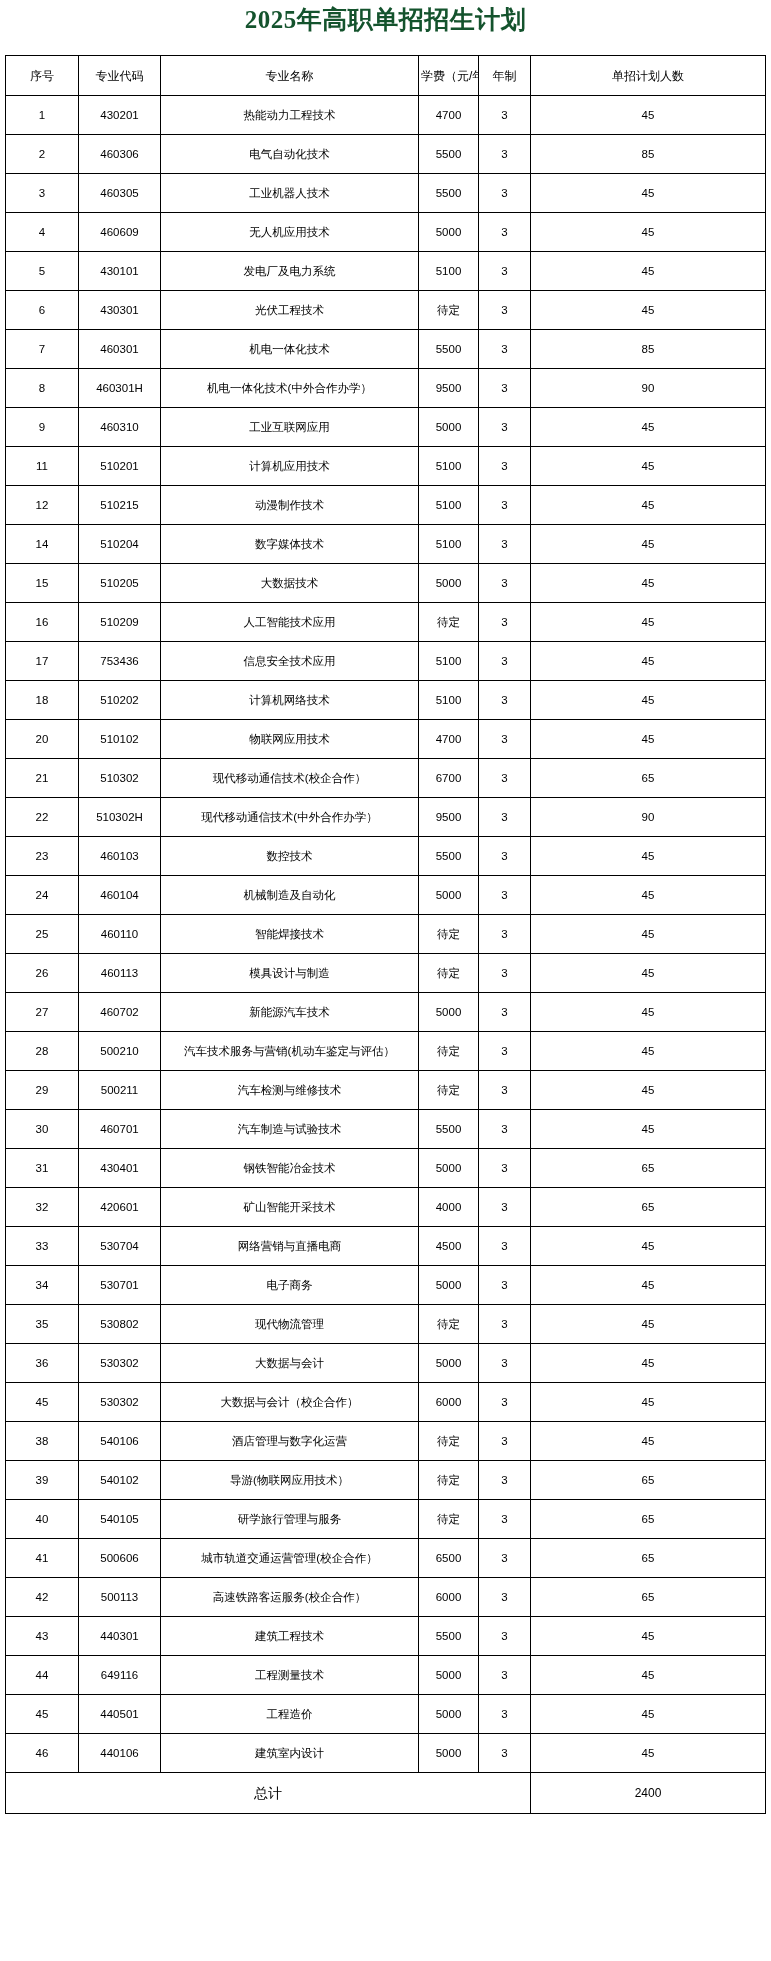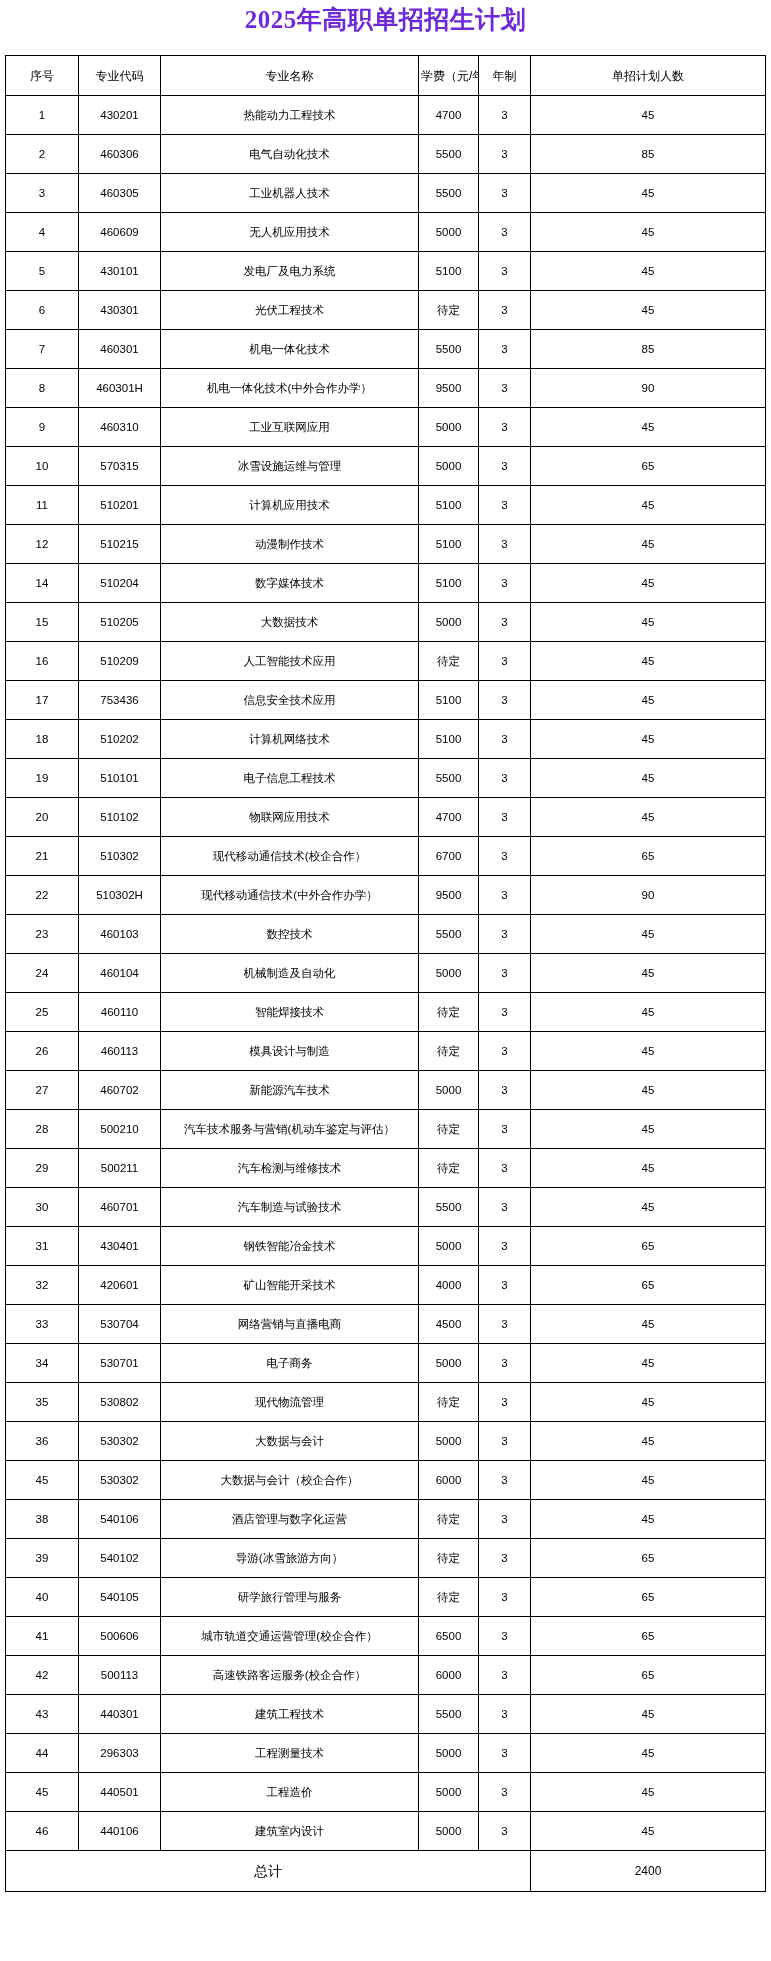--- a/index.html
+++ b/index.html
@@ -22,21 +22,21 @@
     box-sizing: border-box;
   }
   .title {
     text-align: center;
     font-family: "Liberation Serif", "DejaVu Serif", serif;
     font-weight: bold;
     font-size: 25px;
     line-height: 39px;
     height: 39px;
     letter-spacing: 0.5px;
-    color: #6d28d9;
+    color: #14532d;
     white-space: nowrap;
   }
   table.plan {
     border-collapse: collapse;
     table-layout: fixed;
     margin-left: 5px;
     width: 760px;
     background: #ffffff;
     margin-top: 16px;
   }
@@ -175,28 +175,20 @@
         </tr>
         <tr>
           <td class="num">9</td>
           <td class="num">460310</td>
           <td class="name">工业互联网应用</td>
           <td class="num">5000</td>
           <td class="num">3</td>
           <td class="num">45</td>
         </tr>
         <tr>
-          <td class="num">10</td>
-          <td class="num">570315</td>
-          <td class="name">冰雪设施运维与管理</td>
-          <td class="num">5000</td>
-          <td class="num">3</td>
-          <td class="num">65</td>
-        </tr>
-        <tr>
           <td class="num">11</td>
           <td class="num">510201</td>
           <td class="name">计算机应用技术</td>
           <td class="num">5100</td>
           <td class="num">3</td>
           <td class="num">45</td>
         </tr>
         <tr>
           <td class="num">12</td>
           <td class="num">510215</td>
@@ -235,28 +227,20 @@
           <td class="name">信息安全技术应用</td>
           <td class="num">5100</td>
           <td class="num">3</td>
           <td class="num">45</td>
         </tr>
         <tr>
           <td class="num">18</td>
           <td class="num">510202</td>
           <td class="name">计算机网络技术</td>
           <td class="num">5100</td>
-          <td class="num">3</td>
-          <td class="num">45</td>
-        </tr>
-        <tr>
-          <td class="num">19</td>
-          <td class="num">510101</td>
-          <td class="name">电子信息工程技术</td>
-          <td class="num">5500</td>
           <td class="num">3</td>
           <td class="num">45</td>
         </tr>
         <tr>
           <td class="num">20</td>
           <td class="num">510102</td>
           <td class="name">物联网应用技术</td>
           <td class="num">4700</td>
           <td class="num">3</td>
           <td class="num">45</td>
@@ -401,21 +385,21 @@
           <td class="num">38</td>
           <td class="num">540106</td>
           <td class="name">酒店管理与数字化运营</td>
           <td class="num">待定</td>
           <td class="num">3</td>
           <td class="num">45</td>
         </tr>
         <tr>
           <td class="num">39</td>
           <td class="num">540102</td>
-          <td class="name">导游(冰雪旅游方向）</td>
+          <td class="name">导游(物联网应用技术）</td>
           <td class="num">待定</td>
           <td class="num">3</td>
           <td class="num">65</td>
         </tr>
         <tr>
           <td class="num">40</td>
           <td class="num">540105</td>
           <td class="name">研学旅行管理与服务</td>
           <td class="num">待定</td>
           <td class="num">3</td>
@@ -440,21 +424,21 @@
         <tr>
           <td class="num">43</td>
           <td class="num">440301</td>
           <td class="name">建筑工程技术</td>
           <td class="num">5500</td>
           <td class="num">3</td>
           <td class="num">45</td>
         </tr>
         <tr>
           <td class="num">44</td>
-          <td class="num">296303</td>
+          <td class="num">649116</td>
           <td class="name">工程测量技术</td>
           <td class="num">5000</td>
           <td class="num">3</td>
           <td class="num">45</td>
         </tr>
         <tr>
           <td class="num">45</td>
           <td class="num">440501</td>
           <td class="name">工程造价</td>
           <td class="num">5000</td>

